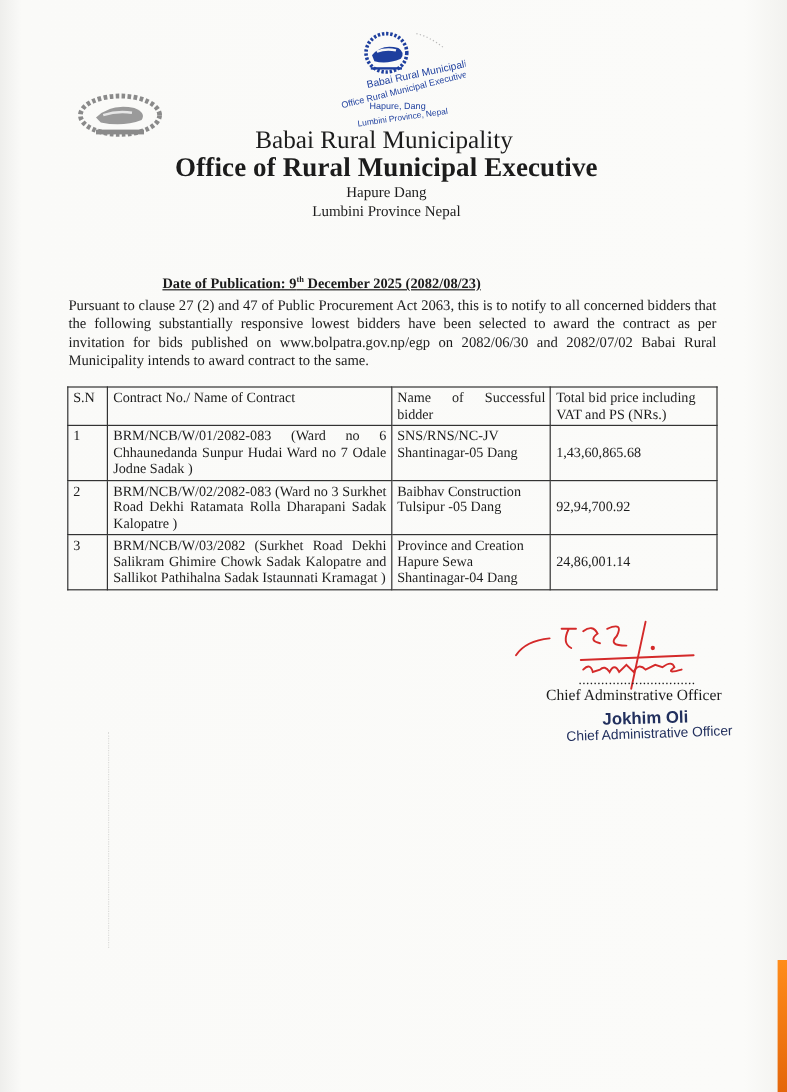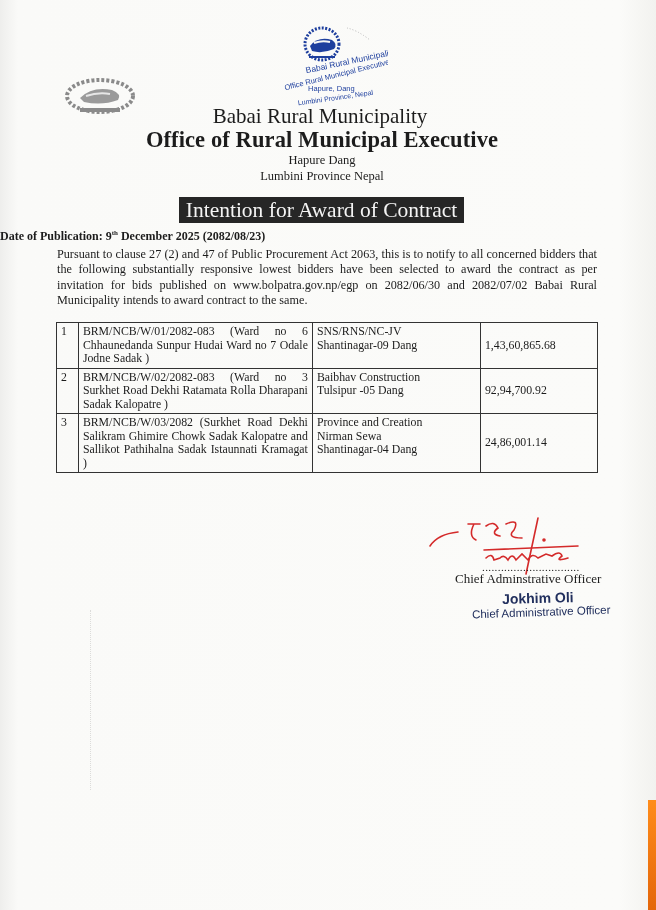--- a/index.html
+++ b/index.html
@@ -15,21 +15,21 @@
   .hdr { position:absolute; left:0; width:656px; text-align:center; }
   .muni { top:104px; font-size:21px; left:-8px; }
   .office { top:127px; font-size:22.5px; font-weight:bold; letter-spacing:0.1px; left:-6px;}
   .addr1 { top:153px; font-size:12.5px; left:-6px;}
   .addr2 { top:169px; font-size:12.5px; left:-6px;}
   .banner {
     position:absolute; left:179px; top:197px; width:285px; height:26px;
     background:#262626; color:#f4f4f4; font-size:21.5px; text-align:center; line-height:26px;
     white-space:nowrap; overflow:hidden;
   }
-  .pubdate { position:absolute; left:0; top:229px; width:536px; font-size:12px; font-weight:bold; }
+  .pubdate { position:absolute; left:0; top:229px; width:536px; text-align:center; font-size:12px; font-weight:bold; text-decoration:underline; }
   .pubdate sup { font-size:7px; }
   .para { position:absolute; left:57px; top:247px; width:540px; font-size:12.2px; line-height:15.3px; text-align:justify; }
   table.contracts {
     position:absolute; left:56px; top:322px; width:542px;
     border-collapse:collapse; font-size:11.8px; line-height:13.5px;
   }
   table.contracts td, table.contracts th {
     border:1px solid #333; vertical-align:top; padding:2px 4px; font-weight:normal; text-align:left;
   }
   .c-sn { width:24px; }
@@ -70,52 +70,57 @@
     <text x="22" y="63" font-size="7.5" fill="#1e3f9e" font-family="Liberation Sans, sans-serif" transform="rotate(-14 60 63)">Office Rural Municipal Executive</text>
     <text x="46" y="73" font-size="7.5" fill="#1e3f9e" font-family="Liberation Sans, sans-serif">Hapure, Dang</text>
     <text x="36" y="84" font-size="7" fill="#1e3f9e" font-family="Liberation Sans, sans-serif" transform="rotate(-8 60 84)">Lumbini Province, Nepal</text>
   </svg>
 
   <div class="hdr muni">Babai Rural Municipality</div>
   <div class="hdr office">Office of Rural Municipal Executive</div>
   <div class="hdr addr1">Hapure Dang</div>
   <div class="hdr addr2">Lumbini Province Nepal</div>
 
-  <div class="banner">Intention for Award of Contract</div>
 
   <div class="pubdate"><span>Date of Publication: 9</span><sup>th</sup><span> December 2025 (2082/08/23)</span></div>
 
   <div class="para">Pursuant to clause 27 (2) and 47 of Public Procurement Act 2063, this is to notify to all concerned bidders that the following substantially responsive lowest bidders have been selected to award the contract as per invitation for bids published on www.bolpatra.gov.np/egp  on 2082/06/30 and 2082/07/02 Babai Rural Municipality intends to award contract to the same.</div>
 
   <table class="contracts">
     <tbody>
+        <tr>
+      <th class="c-sn">S.N</th>
+      <th class="c-name">Contract No./ Name of Contract</th>
+      <th class="c-bidder">Name of Successful bidder</th>
+      <th class="c-price">Total bid price including VAT and PS (NRs.)</th>
+    </tr>
     <tr>
       <td>1</td>
       <td class="c-name">BRM/NCB/W/01/2082-083 (Ward no 6 Chhaunedanda Sunpur Hudai Ward no 7 Odale Jodne Sadak )</td>
       <td>
             <div>SNS/RNS/NC-JV</div>
-            <div>Shantinagar-09 Dang</div>
+            <div>Shantinagar-05 Dang</div>
           </td>
       <td class="price">1,43,60,865.68</td>
     </tr>
     <tr>
       <td>2</td>
       <td class="c-name">BRM/NCB/W/02/2082-083 (Ward no 3 Surkhet Road Dekhi Ratamata Rolla Dharapani Sadak Kalopatre )</td>
       <td>
             <div>Baibhav Construction</div>
             <div>Tulsipur -05 Dang</div>
           </td>
       <td class="price">92,94,700.92</td>
     </tr>
     <tr>
       <td>3</td>
       <td class="c-name">BRM/NCB/W/03/2082 (Surkhet Road Dekhi Salikram Ghimire Chowk Sadak Kalopatre and Sallikot Pathihalna Sadak Istaunnati Kramagat )</td>
       <td>
             <div>Province and Creation</div>
-            <div>Nirman Sewa</div>
+            <div>Hapure Sewa</div>
             <div>Shantinagar-04 Dang</div>
           </td>
       <td class="price">24,86,001.14</td>
     </tr>
   </tbody>
     </table>
 
   <svg class="sig" viewBox="0 0 200 60">
     <g fill="none" stroke="#d42a2a" stroke-width="1.6" stroke-linecap="round">
       <path d="M2 30 Q10 18 30 16"></path>

